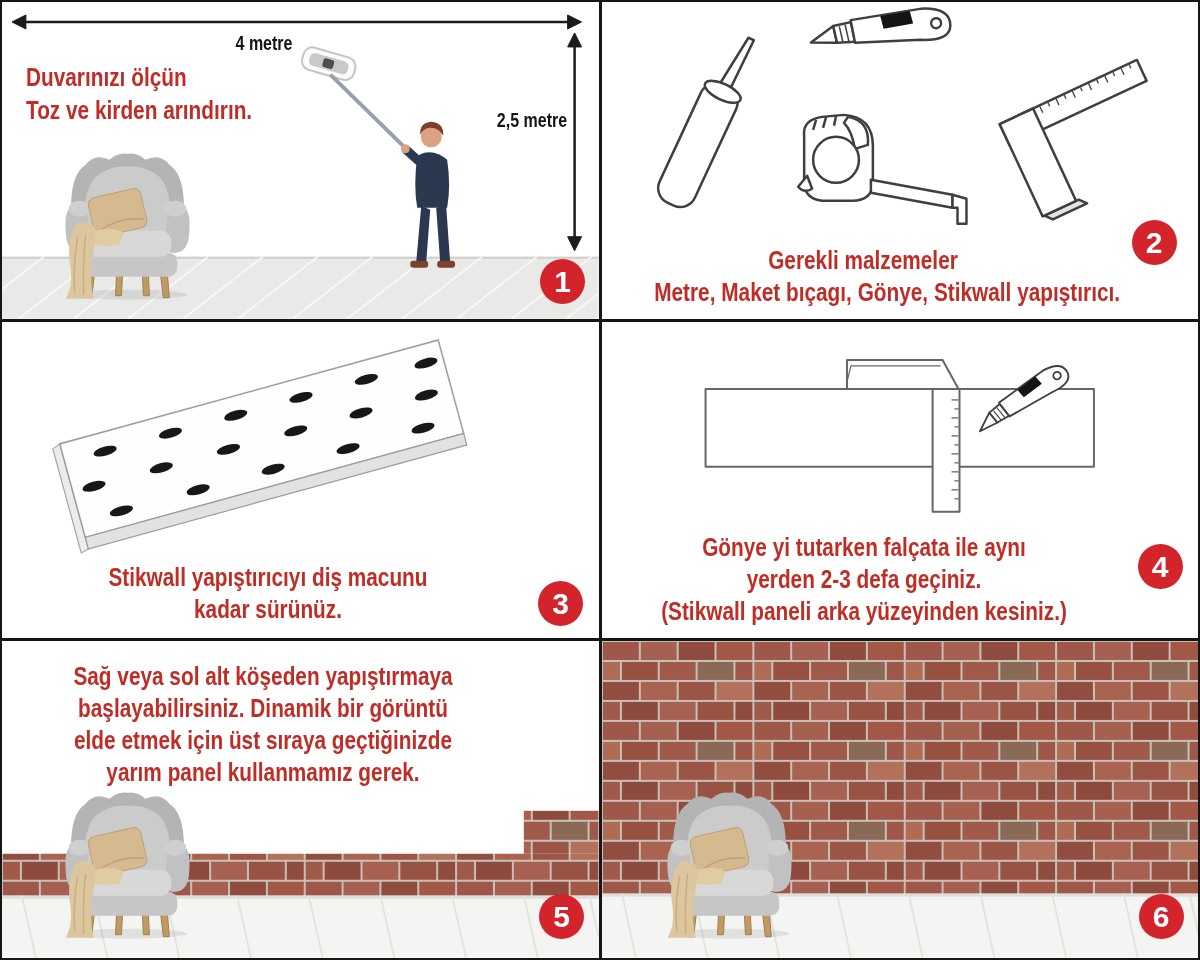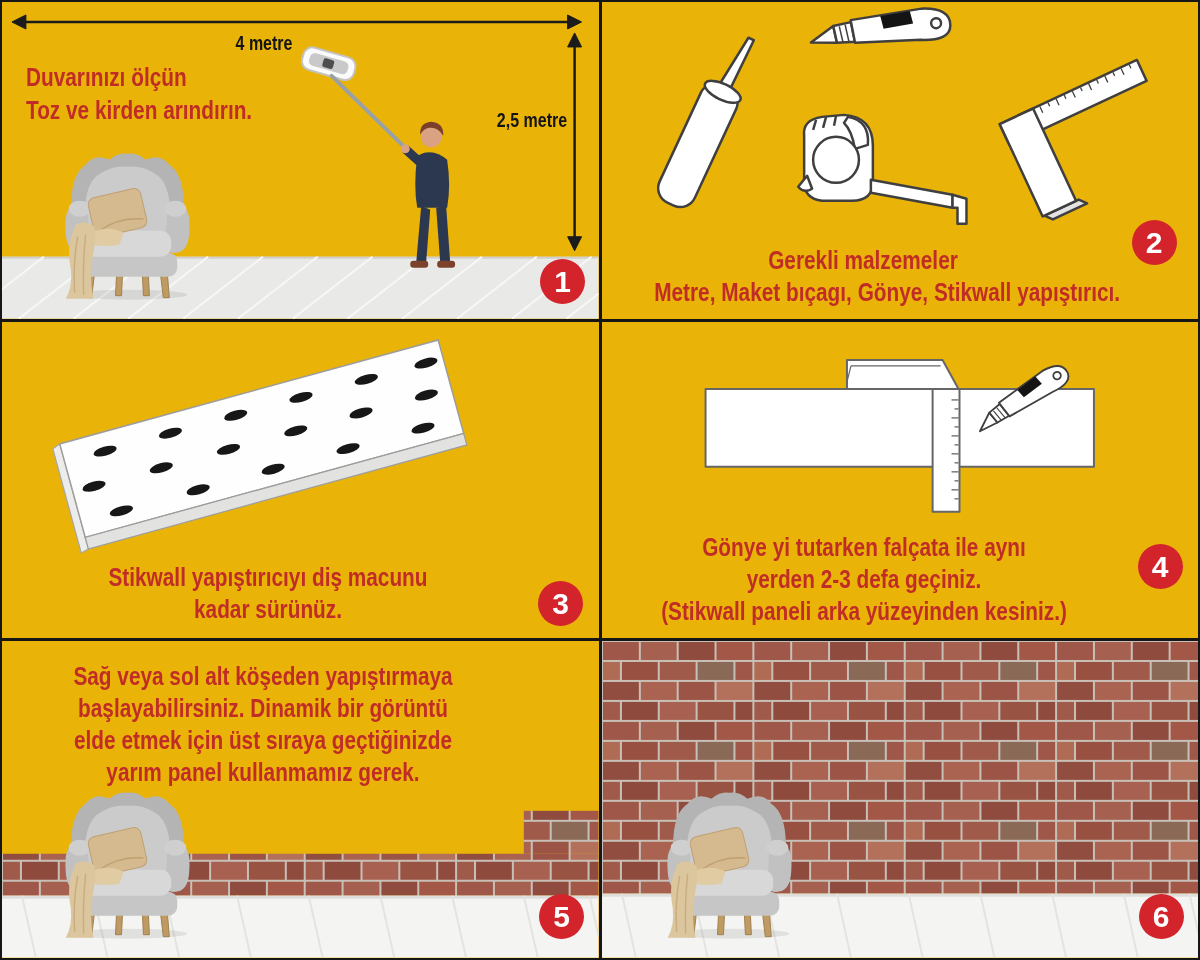--- a/index.html
+++ b/index.html
@@ -2,21 +2,21 @@
 <html><head>
 <meta charset="utf-8">
 <style>
   html,body{margin:0;padding:0;background:#ffffff;}
   .sheet{
     width:1200px;height:960px;box-sizing:border-box;
     display:grid;grid-template-columns:1fr 1fr;grid-template-rows:1fr 1fr 1fr;
     gap:3px;background:#161616;border:2px solid #161616;
     font-family:"Liberation Sans",sans-serif;position:relative;
   }
-  .cell{position:relative;background:#eab308;overflow:hidden;padding-left:32px;}
+  .cell{position:relative;background:#ffffff;overflow:hidden;padding-left:32px;}
   .ill{position:absolute;left:0;top:0;width:100%;height:100%;display:block;}
   .rtext{
     position:absolute;color:#c02d27;font-weight:bold;font-size:26px;line-height:32px;
     text-align:center;transform:scaleX(0.8);white-space:nowrap;
   }
   .rtext.leftalign{text-align:left;transform-origin:0 50%;line-height:33px;}
   .dim{
     position:absolute;color:#141414;font-weight:bold;font-size:20px;
     transform:scaleX(0.8);white-space:nowrap;text-align:center;
   }

